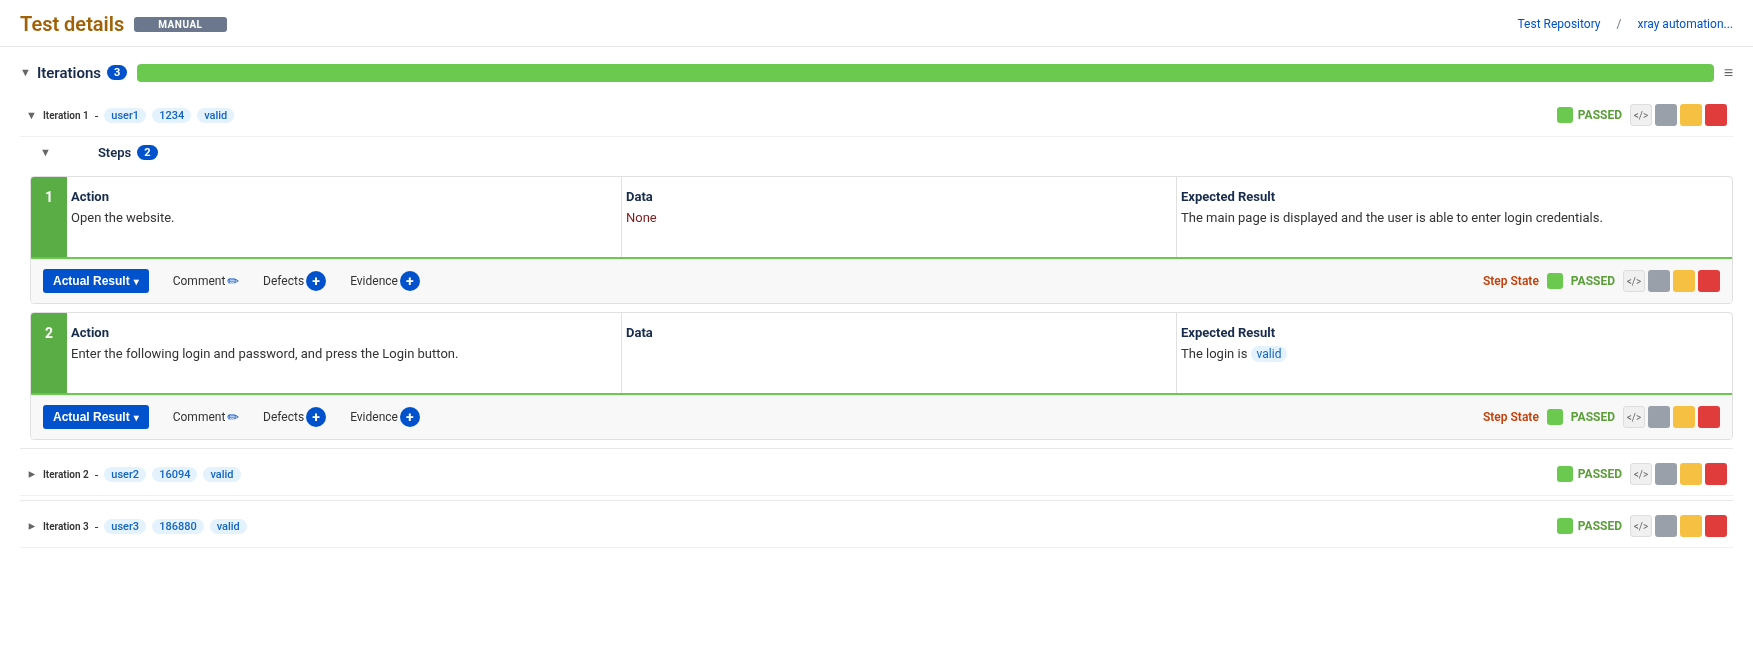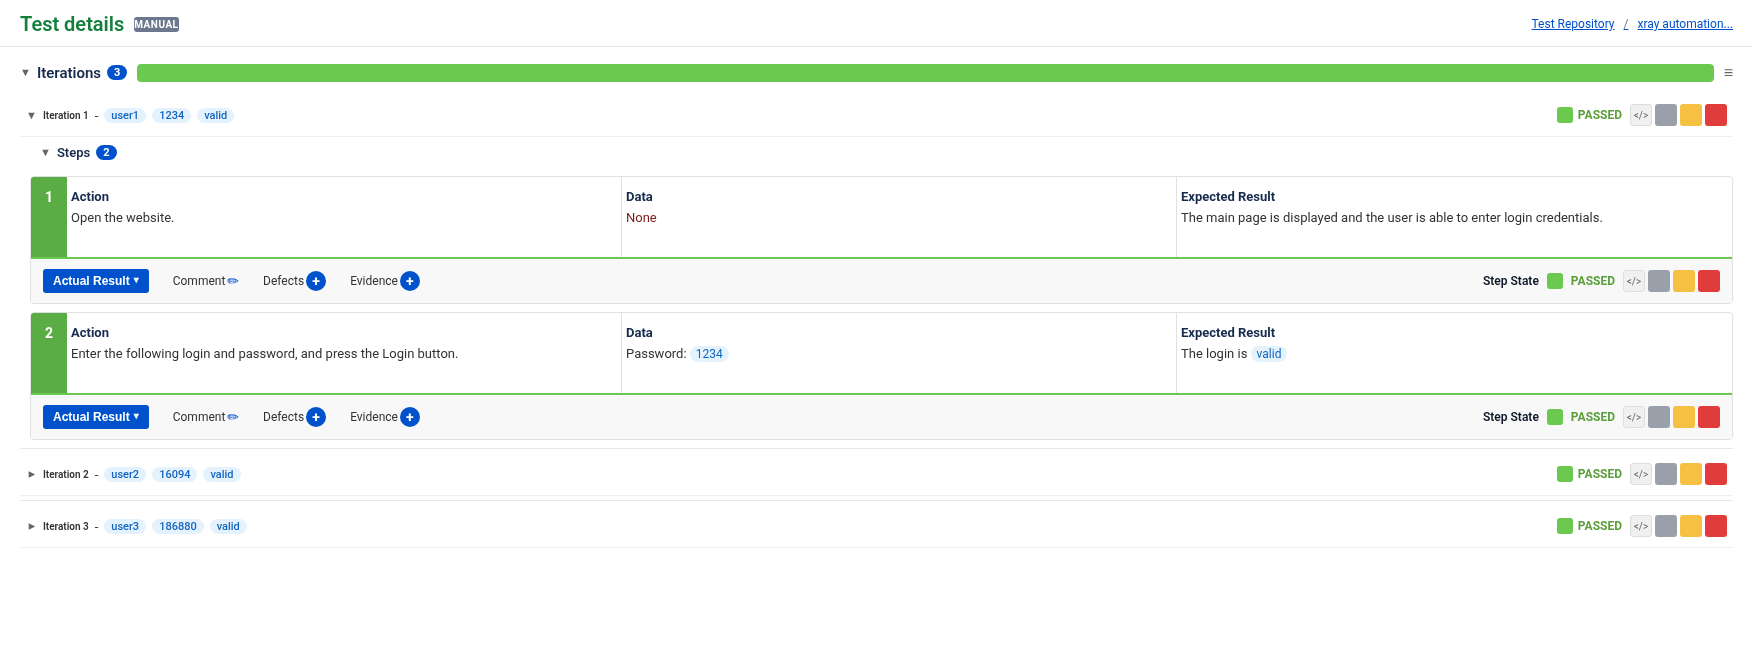--- a/index.html
+++ b/index.html
@@ -23,38 +23,37 @@
       background: #fff;
     }
     .header-left {
       display: flex;
       align-items: center;
       gap: 10px;
     }
     .page-title {
       font-size: 20px;
       font-weight: 600;
-      color: #15803d;
+      color: #a16207;
     }
     .manual-badge {
       background: #6b778c;
       color: #fff;
       font-size: 10px;
       font-weight: 700;
-      padding: 2px 0;
+      padding: 2px 24px;
       border-radius: 3px;
       letter-spacing: 0.5px;
     }
     .breadcrumb {
       color: #0052cc;
       font-size: 12px;
       display: flex;
       align-items: flex-start;
-      gap: 9px;
-      text-decoration: underline;
+      gap: 16px;
     }
     .breadcrumb a {
       color: #0052cc;
       text-decoration: none;
     }
     .breadcrumb span {
       color: #6b778c;
     }
     .content {
       padding: 16px 20px;
@@ -189,20 +188,21 @@
       display: flex;
       align-items: center;
       gap: 6px;
       padding: 8px 20px;
       background: #fff;
     }
     .steps-label {
       font-size: 13px;
       font-weight: 600;
       color: #172b4d;
+      margin-left: 41px;
     }
     .step-block {
       margin: 8px 0 8px 10px;
       border: 1px solid #e0e0e0;
       border-radius: 4px;
       overflow: hidden;
       background: #fff;
     }
     .step-content {
       display: flex;
@@ -256,21 +256,21 @@
     .actual-result-btn {
       background: #0052cc;
       color: #fff;
       border: none;
       border-radius: 3px;
       padding: 5px 10px;
       font-size: 12px;
       font-weight: 600;
       cursor: pointer;
       display: flex;
-      align-items: flex-start;
+      align-items: center;
       gap: 4px;
     }
     .actual-result-btn .dropdown-arrow {
       font-size: 10px;
     }
     .footer-item {
       display: flex;
       align-items: center;
       gap: 2px;
       font-size: 12px;
@@ -297,21 +297,21 @@
     }
     .step-state {
       margin-left: auto;
       display: flex;
       align-items: center;
       gap: 8px;
     }
     .step-state-label {
       font-weight: 600;
       font-size: 12px;
-      color: #0f172a;
+      color: #c2410c;
     }
     .highlight-tag {
       background: #e3f2fd;
       color: #1565c0;
       padding: 1px 6px;
       border-radius: 10px;
       font-size: 12px;
     }
     .separator {
       height: 1px;
@@ -433,23 +433,20 @@
         <div class="step-content">
           <div class="step-num">2</div>
           <div class="step-cols">
             <div class="step-col">
               <div class="step-col-header">Action</div>
               <div class="step-col-body">Enter the following login and password, and press the Login button.</div>
             </div>
             <div class="step-col">
               <div class="step-col-header">Data</div>
               <div class="step-col-body">
-                <div style="margin-top:6px;">
-                  <span>Password: </span><span class="highlight-tag">1234</span>
-                </div>
               </div>
             </div>
             <div class="step-col">
               <div class="step-col-header">Expected Result</div>
               <div class="step-col-body">
                 <span>The login is </span><span class="highlight-tag">valid</span>
               </div>
             </div>
           </div>
         </div>

